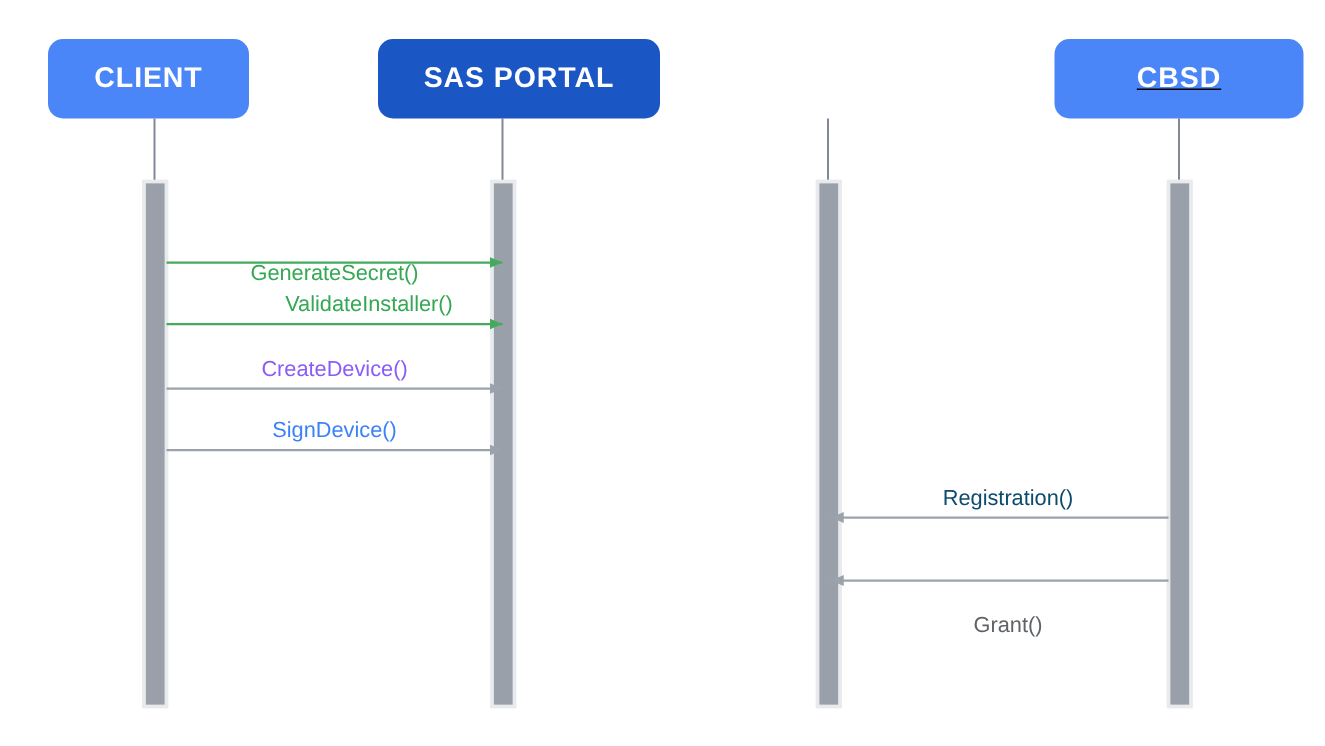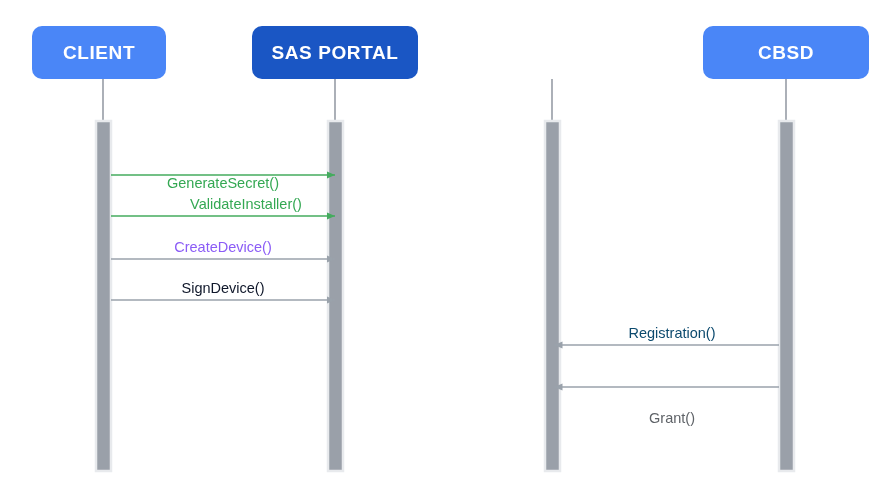--- a/index.html
+++ b/index.html
@@ -88,34 +88,34 @@
       <line x1="111" y1="300" x2="335" y2="300" stroke="#9aa2ab" stroke-width="1.5" marker-end="url(#arrow-gray-right)"></line>
       <line x1="779" y1="345" x2="554" y2="345" stroke="#9aa2ab" stroke-width="1.5" marker-end="url(#arrow-gray-left)"></line>
       <line x1="779" y1="387" x2="554" y2="387" stroke="#9aa2ab" stroke-width="1.5" marker-end="url(#arrow-gray-left)"></line>
     </g>
   </svg>
 
   <div class="actor-box" style="left:32px; top:26px; width:134px; height:53px; background:#4a86f7;">
     <span class="actor-label">CLIENT</span>
   </div>
 
-  <div class="actor-box" style="left:252px; top:26px; width:166px; height:53px; background:#1a56c4;">
+  <div class="actor-box" style="left:252px; top:26px; width:188px; height:53px; background:#1a56c4;">
     <span class="actor-label">SAS PORTAL</span>
   </div>
 
 
-  <div class="actor-box" style="left:703px; top:26px; width:166px; height:53px; background:#4a86f7;">
+  <div class="actor-box" style="left:703px; top:26px; width:166px; height:53px; background:#4a86f7;text-decoration:underline;">
     <span class="actor-label">CBSD</span>
   </div>
 
   <div class="msg-label" style="left:223px; top:170px; color:#34a853;margin-top:20px;">GenerateSecret()</div>
 
   <div class="msg-label" style="left:223px; top:211px; color:#34a853;margin-left:23px;">ValidateInstaller()</div>
 
   <div class="msg-label" style="left:223px; top:254px; color:#8b5cf6;">CreateDevice()</div>
 
-  <div class="msg-label" style="left:223px; top:295px; color:#0f172a;">SignDevice()</div>
+  <div class="msg-label" style="left:223px; top:295px; color:#3b82f6;">SignDevice()</div>
 
   <div class="msg-label" style="left:672px; top:340px; color:#0c4a6e;">Registration()</div>
 
   <div class="msg-label" style="left:672px; top:382px; color:#5f6368;margin-top:43px;">Grant()</div>
 
 </div>
 
 </body></html>

